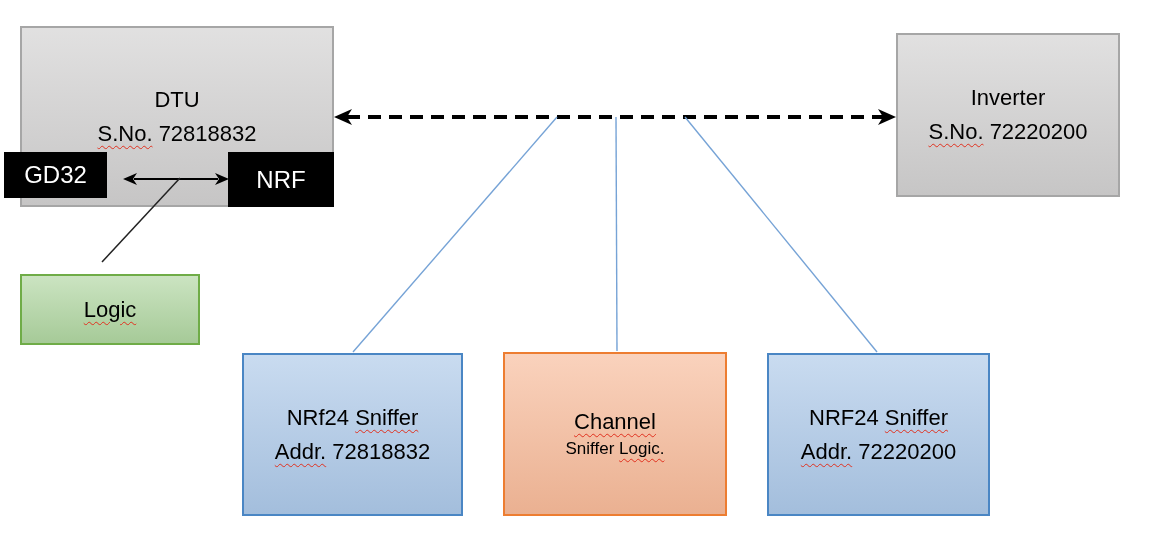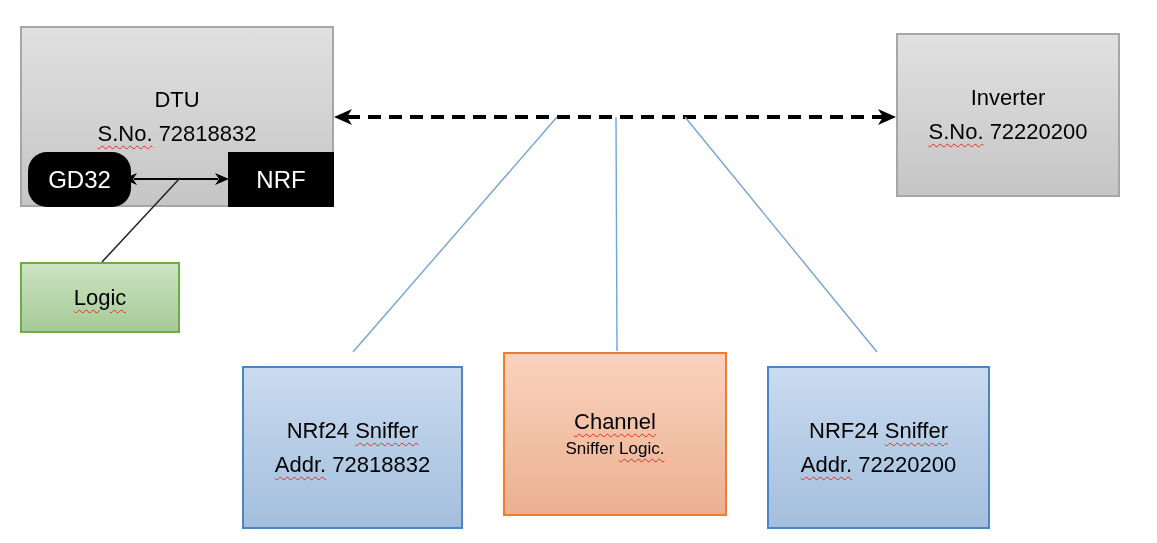--- a/index.html
+++ b/index.html
@@ -21,30 +21,29 @@
     background-color:var(--black_fill,#000000);
     background-image:none;color:#fff;font-size:24px;
   }
   .green{
     background-color:var(--green_fill,#AFD5A0);
     border:2px solid var(--green_border,#6FAC47);
   }
   .blue{
     background-color:var(--blue_fill,#ACC8E8);
     border:2px solid var(--blue_border,#4A86C4);
-    margin-top:13px;
   }
   .orange{
     background-color:var(--orange_fill,#F7BA99);
     border:2px solid var(--orange_border,#ED7D31);
   }
   #dtu{left:20px;top:26px;width:314px;height:181px;}
-  #gd32{left:28px;top:152px;width:103px;height:55px;border-radius:19px;}
+  #gd32{left:4px;top:152px;width:103px;height:46px;}
   #nrf{left:228px;top:152px;width:106px;height:55px;}
-  #logic{left:20px;top:262px;width:160px;height:71px;}
+  #logic{left:20px;top:274px;width:180px;height:71px;}
   #inverter{left:896px;top:33px;width:224px;height:164px;}
   #sniffer-left{left:242px;top:353px;width:221px;height:163px;}
   #hackrf{left:503px;top:352px;width:224px;height:164px;}
   #sniffer-right{left:767px;top:353px;width:223px;height:163px;}
   #hackrf .title{font-size:22px;line-height:30px;}
   #hackrf .small{font-size:17px;line-height:24px;}
   .sq{
     text-decoration-line:underline;
     text-decoration-style:wavy;
     text-decoration-color:var(--squiggle_red,#E0301E);

